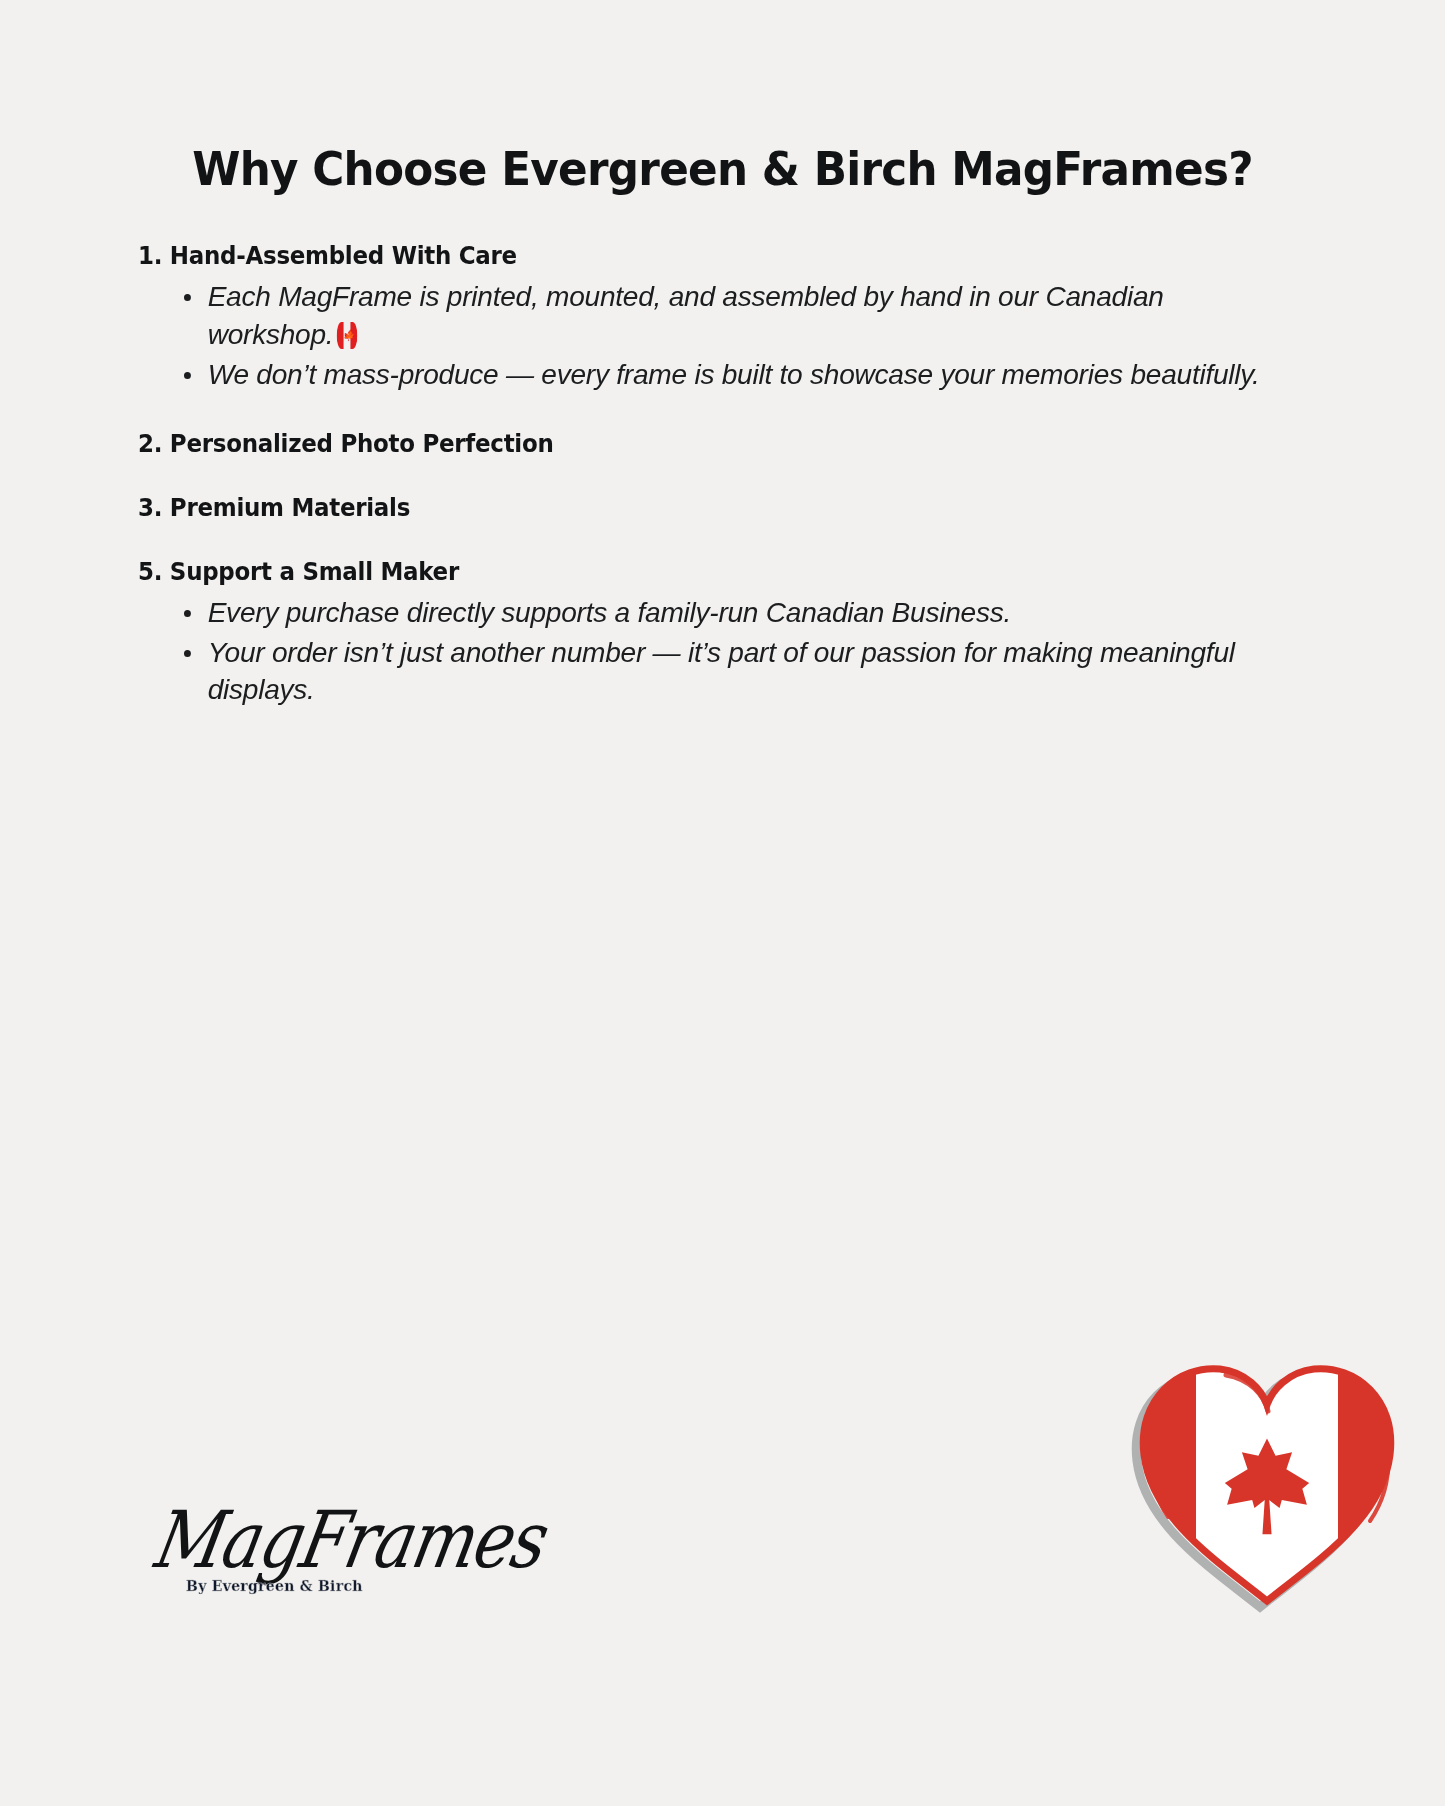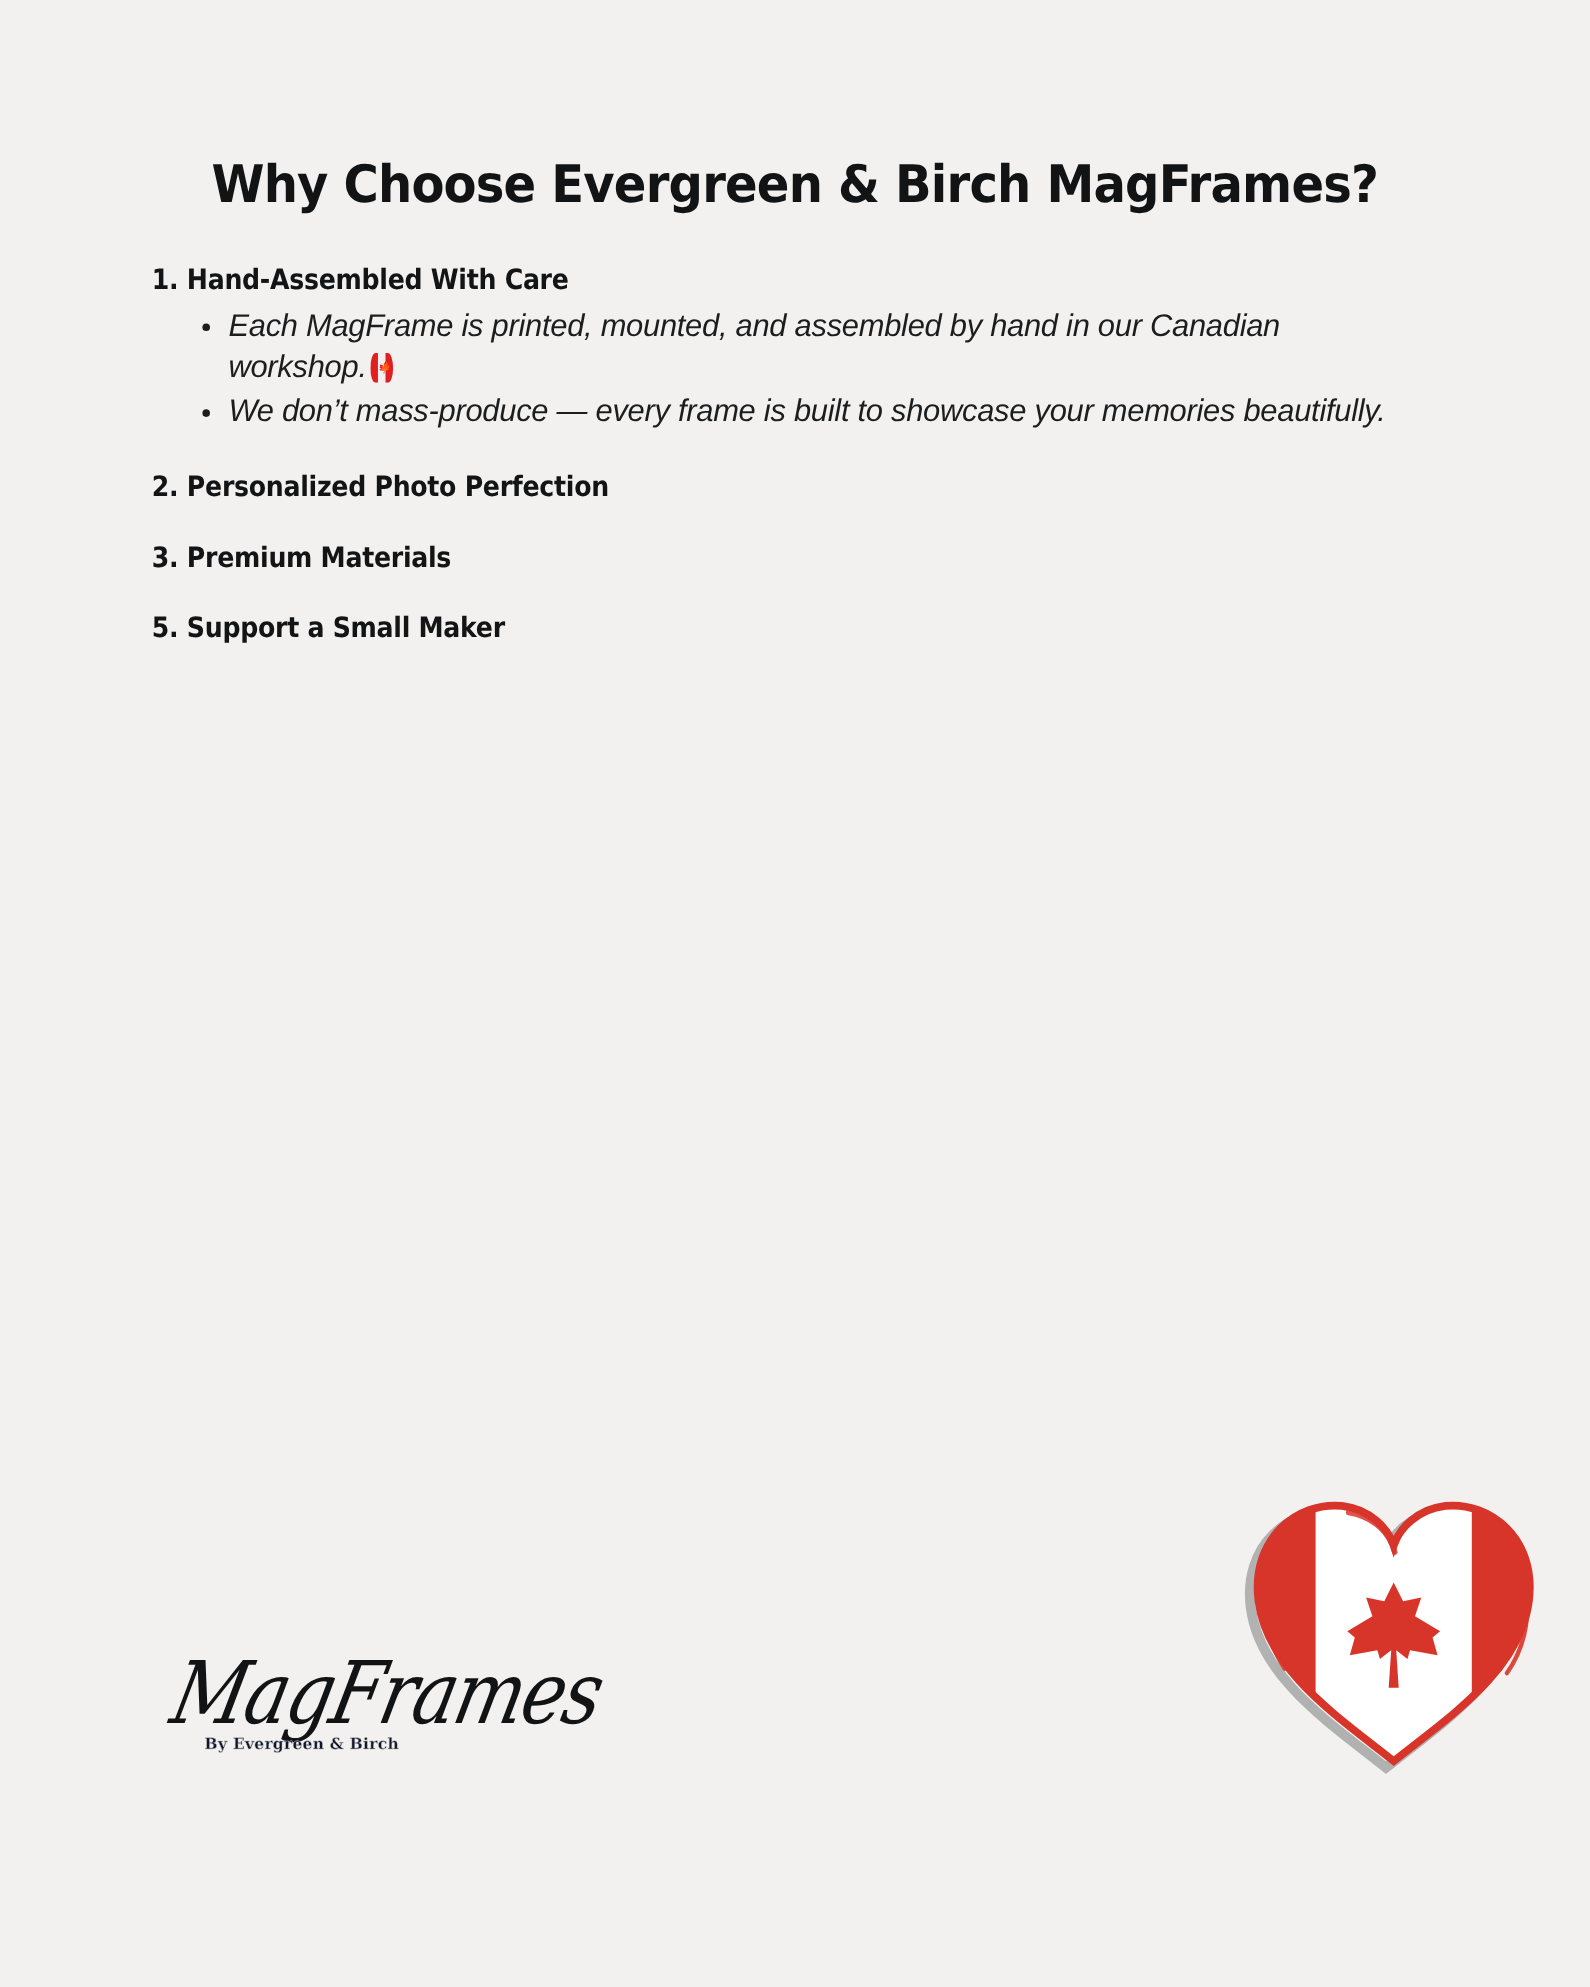--- a/index.html
+++ b/index.html
@@ -200,20 +200,24 @@
       <div class="section-heading">2. Personalized Photo Perfection</div>
     </div>
 
     <div class="section">
       <div class="section-heading">3. Premium Materials</div>
     </div>
 
 
     <div class="section">
       <div class="section-heading">5. Support a Small Maker</div>
+      <ul class="bullets">
+        <li class="bullet"><span>Every purchase directly supports a family-run Canadian Business.</span></li>
+        <li class="bullet"><span>Your order isn’t just another number — it’s part of our passion for making meaningful displays.</span></li>
+      </ul>
     </div>
 
   </div>
 
   <div class="logo">
     <div class="logo-script">MagFrames</div>
     <div class="logo-sub">By Evergreen &amp; Birch</div>
   </div>
 
   <div class="heart-graphic">

